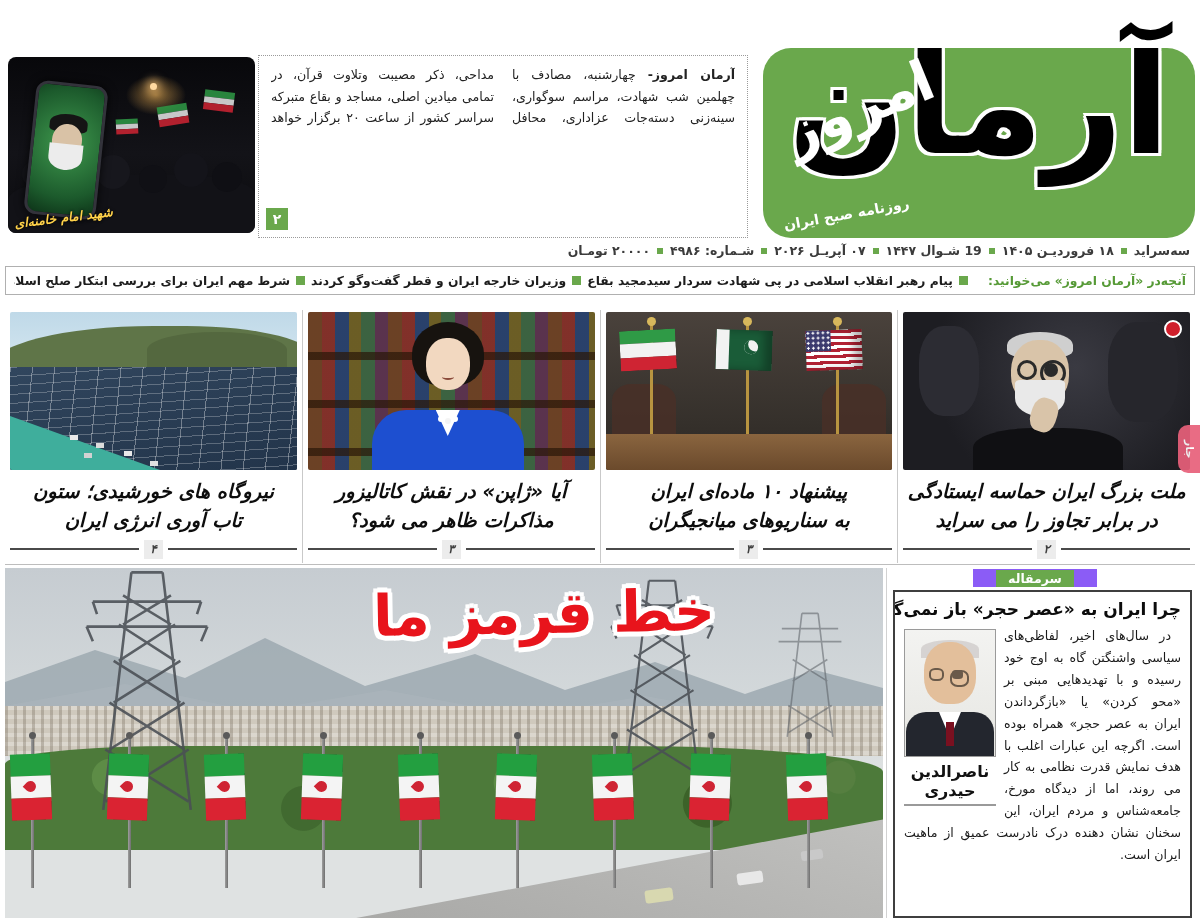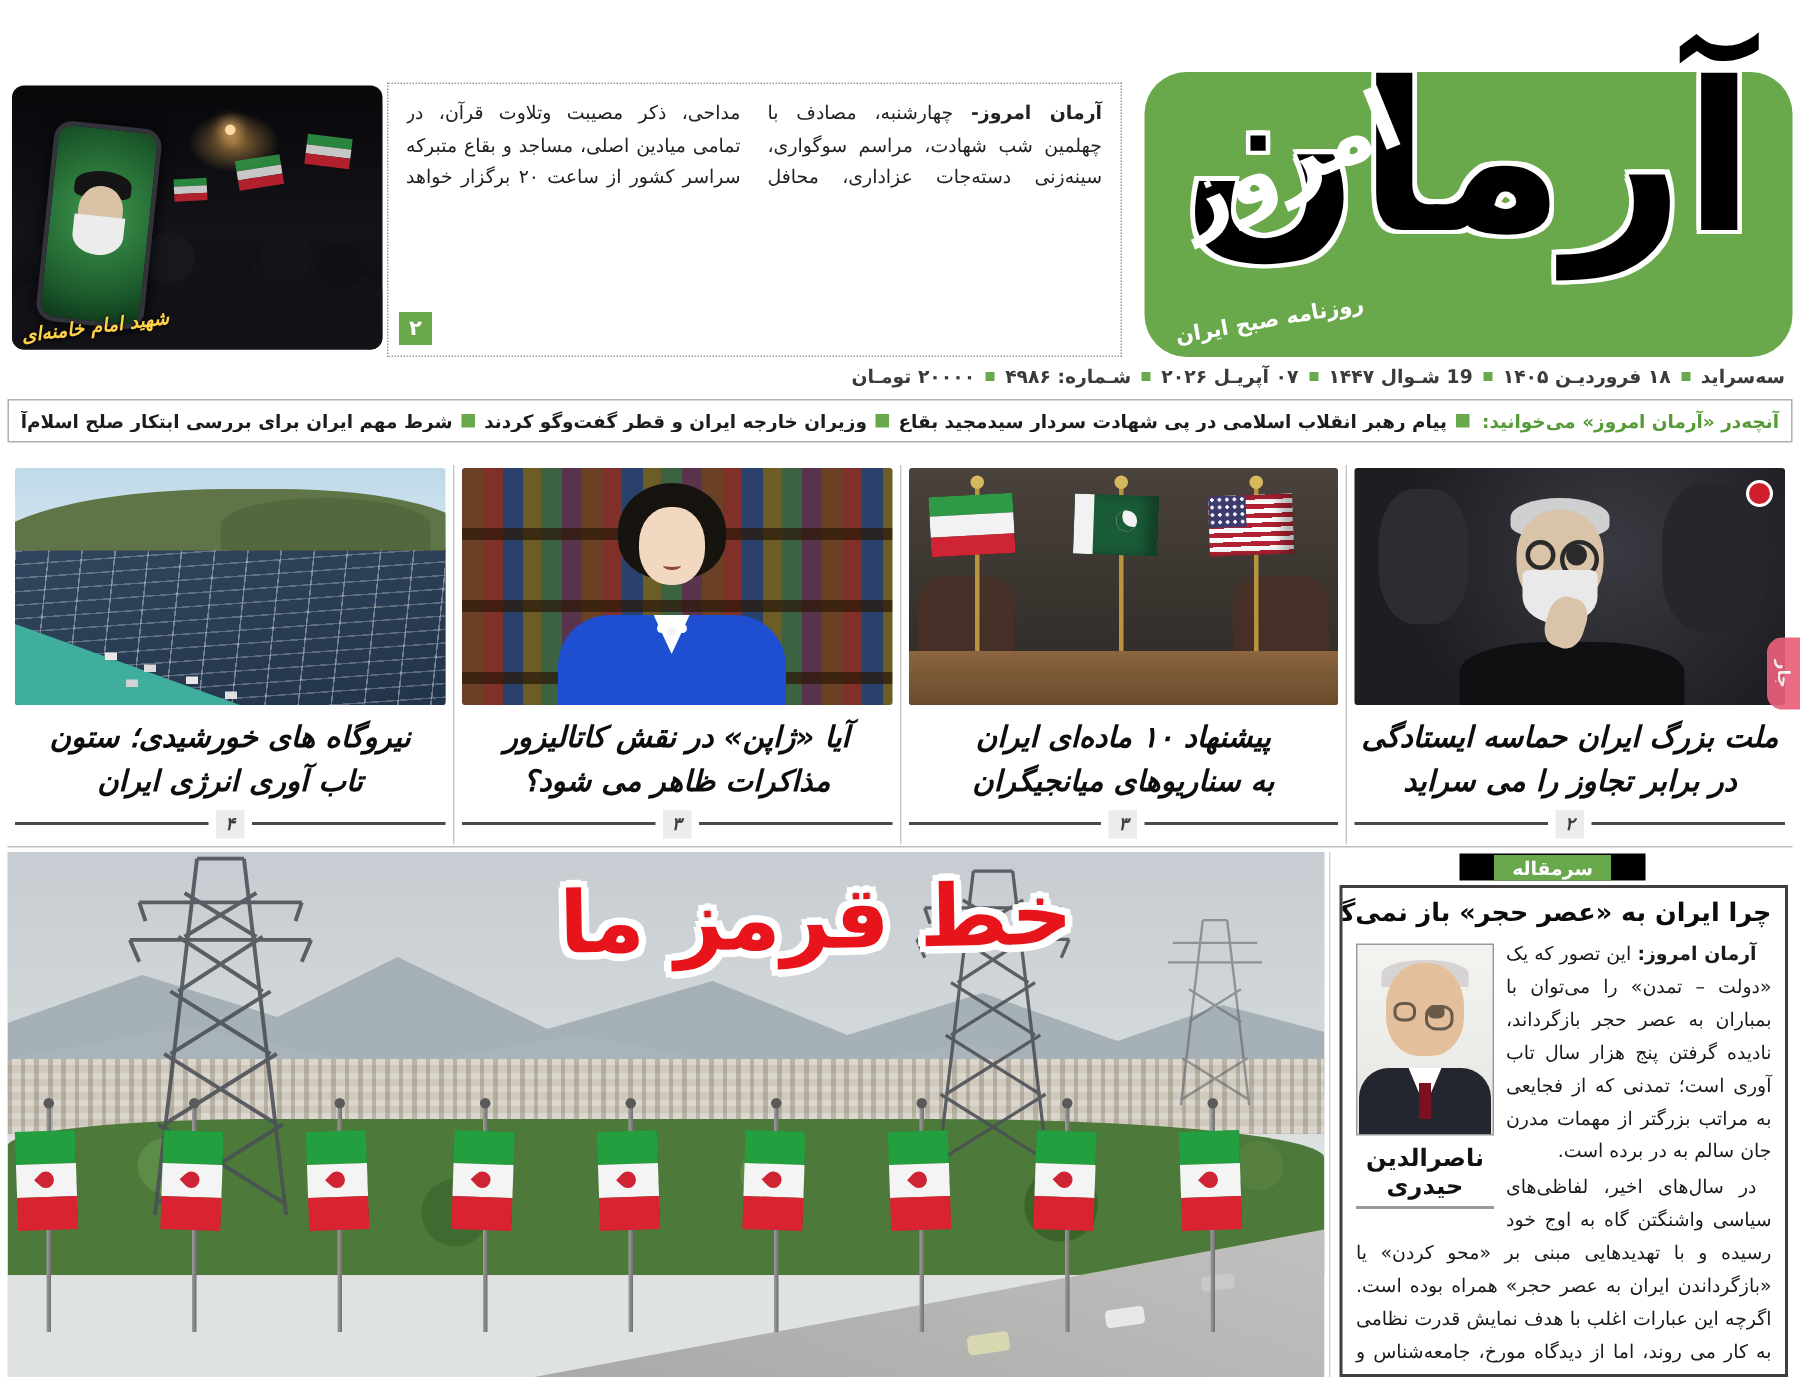--- a/index.html
+++ b/index.html
@@ -15,21 +15,21 @@
   .logo-tagline{position:absolute;bottom:16px;left:20px;font-size:14px;font-weight:bold;color:#fff;transform:rotate(-10deg);}
 
   
   .dateline{position:absolute;top:243px;right:10px;display:flex;align-items:center;font-size:12.5px;font-weight:bold;color:#3b3b3b;white-space:nowrap;}
   .dl-item{display:flex;align-items:center;}
   .dl-item + .dl-item::before{content:"";display:inline-block;width:6px;height:6px;background:#6aa84c;margin:0 7px;}
 
   
   .ticker{position:absolute;top:266px;left:5px;right:5px;height:29px;border:1px solid #b0b0b0;background:#fff;
     display:flex;align-items:center;padding:0 8px;font-size:12.3px;white-space:nowrap;overflow:hidden;}
-  .tk-label{color:#569a36;font-weight:bold;margin-left:8px;flex:none;}
+  .tk-label{color:#569a36;font-weight:bold;margin-left:20px;flex:none;}
   .tk-items{display:flex;align-items:center;overflow:hidden;}
   .tk-item{display:flex;align-items:center;color:#1c1c1c;font-weight:bold;margin-left:6px;flex:none;}
   .tk-item::before{content:"";display:inline-block;width:9px;height:9px;background:#6aa84c;margin-left:6px;}
 
   
   .lead-box{position:absolute;top:55px;left:258px;width:490px;height:183px;border:1px dotted #9a9a9a;padding:8px 12px 6px;background:#fff;}
   .lead-headline{font-size:33px;font-weight:bold;color:#0c0c0c;text-align:center;line-height:1.35;white-space:pre-line;margin:2px 0 8px;}
   .lead-body{font-size:12.6px;line-height:1.72;text-align:justify;color:#222;column-count:2;column-gap:18px;height:86px;overflow:hidden;}
   .lead-badge{position:absolute;left:7px;bottom:7px;width:22px;height:22px;background:#6aa84c;color:#fff;font-weight:bold;font-size:14px;text-align:center;line-height:22px;}
 
@@ -154,21 +154,21 @@
   .pf-flag i:nth-child(1){background:#239f40;}
   .pf-flag i:nth-child(2){background:#f4f4f4;}
   .pf-flag i:nth-child(3){background:#da2332;}
   .pf-e{position:absolute;top:5px;left:14px;width:11px;height:11px;background:#cf2433;border-radius:50% 50% 50% 0;transform:rotate(45deg);}
   .photo-title{position:absolute;top:12px;left:368px;font-size:57px;font-weight:bold;color:#e8141c;letter-spacing:1px;transform:rotate(-1deg);
     text-shadow:-4px -4px 0 #fff,4px -4px 0 #fff,-4px 4px 0 #fff,4px 4px 0 #fff,0 -5px 0 #fff,0 5px 0 #fff,-5px 0 0 #fff,5px 0 0 #fff;}
 
   .bottom-divider{position:absolute;top:568px;left:886px;width:1px;height:350px;background:#d2d2d2;}
 
   
-  .ed-tab{position:absolute;top:569px;left:973px;width:124px;height:18px;background:#000000;display:flex;align-items:center;justify-content:center;}
+  .ed-tab{position:absolute;top:569px;left:973px;width:124px;height:18px;background:#8b5cf6;display:flex;align-items:center;justify-content:center;}
   .ed-tab-inner{background:#6aa84c;color:#fff;font-size:12.5px;font-weight:bold;padding:1px 12px;line-height:15px;}
   .ed-box{position:absolute;top:590px;left:893px;width:299px;height:328px;border:2px solid #3f3f3f;padding:5px 9px;overflow:hidden;background:#fff;}
   .ed-headline{font-size:17px;font-weight:bold;color:#0c0c0c;text-align:center;margin:2px 0 6px;white-space:nowrap;}
   .ed-figure{float:left;width:92px;margin:4px 8px 4px 0;border-bottom:2px solid #9a9a9a;}
   .ed-photo{position:relative;height:128px;border:1px solid #9a9a9a;background:linear-gradient(#f3f3f1,#e6e6e2);overflow:hidden;}
   .ed-photo .a-head{position:absolute;top:12px;left:50%;transform:translateX(-50%);width:52px;height:62px;background:#e3bf9b;border-radius:46% 46% 42% 42%;}
   .ed-photo .a-hair{position:absolute;top:10px;left:50%;transform:translateX(-50%);width:58px;height:18px;background:#cfcccb;border-radius:50% 50% 0 0;opacity:.8;}
   .ed-photo .a-glasses{position:absolute;top:38px;left:24px;width:15px;height:13px;border:2px solid #6a5a4a;border-radius:40%;box-shadow:21px 0 0 -2px #6a5a4a;}
   .ed-photo .a-glasses::after{content:"";position:absolute;left:17px;top:0;width:15px;height:13px;border:2px solid #6a5a4a;border-radius:40%;margin-left:2px;}
   .ed-photo .a-suit{position:absolute;bottom:-4px;left:50%;transform:translateX(-50%);width:88px;height:48px;background:#23262e;border-radius:20px 20px 0 0;}
@@ -477,21 +477,20 @@
         <div class="a-hair"></div>
           <div class="a-head"></div>
           <div class="a-glasses"></div>
         <div class="a-suit"></div>
           <div class="a-shirt"></div>
           <div class="a-tie"></div>
       </div>
       <div class="ed-author">ناصرالدین حیدری</div>
     </div>
     <div class="ed-body">
-      <p><span class="ed-lead-label">آرمان امروز:</span><span> این تصور که یک «دولت – تمدن» را می‌توان با بمباران به عصر حجر بازگرداند، نادیده گرفتن پنج هزار سال تاب آوری است؛ تمدنی که از فجایعی به مراتب بزرگتر از مهمات مدرن جان سالم به در برده است.</span></p>
       <p>در سال‌های اخیر، لفاظی‌های سیاسی واشنگتن گاه به اوج خود رسیده و با تهدیدهایی مبنی بر «محو کردن» یا «بازگرداندن ایران به عصر حجر» همراه بوده است. اگرچه این عبارات اغلب با هدف نمایش قدرت نظامی به کار می روند، اما از دیدگاه مورخ، جامعه‌شناس و مردم ایران، این سخنان نشان دهنده درک نادرست عمیق از ماهیت ایران است.</p>
 
     </div>
   </div>
 
   <div class="jaaar">جار</div>
 
 </div>
 
 </body></html>

